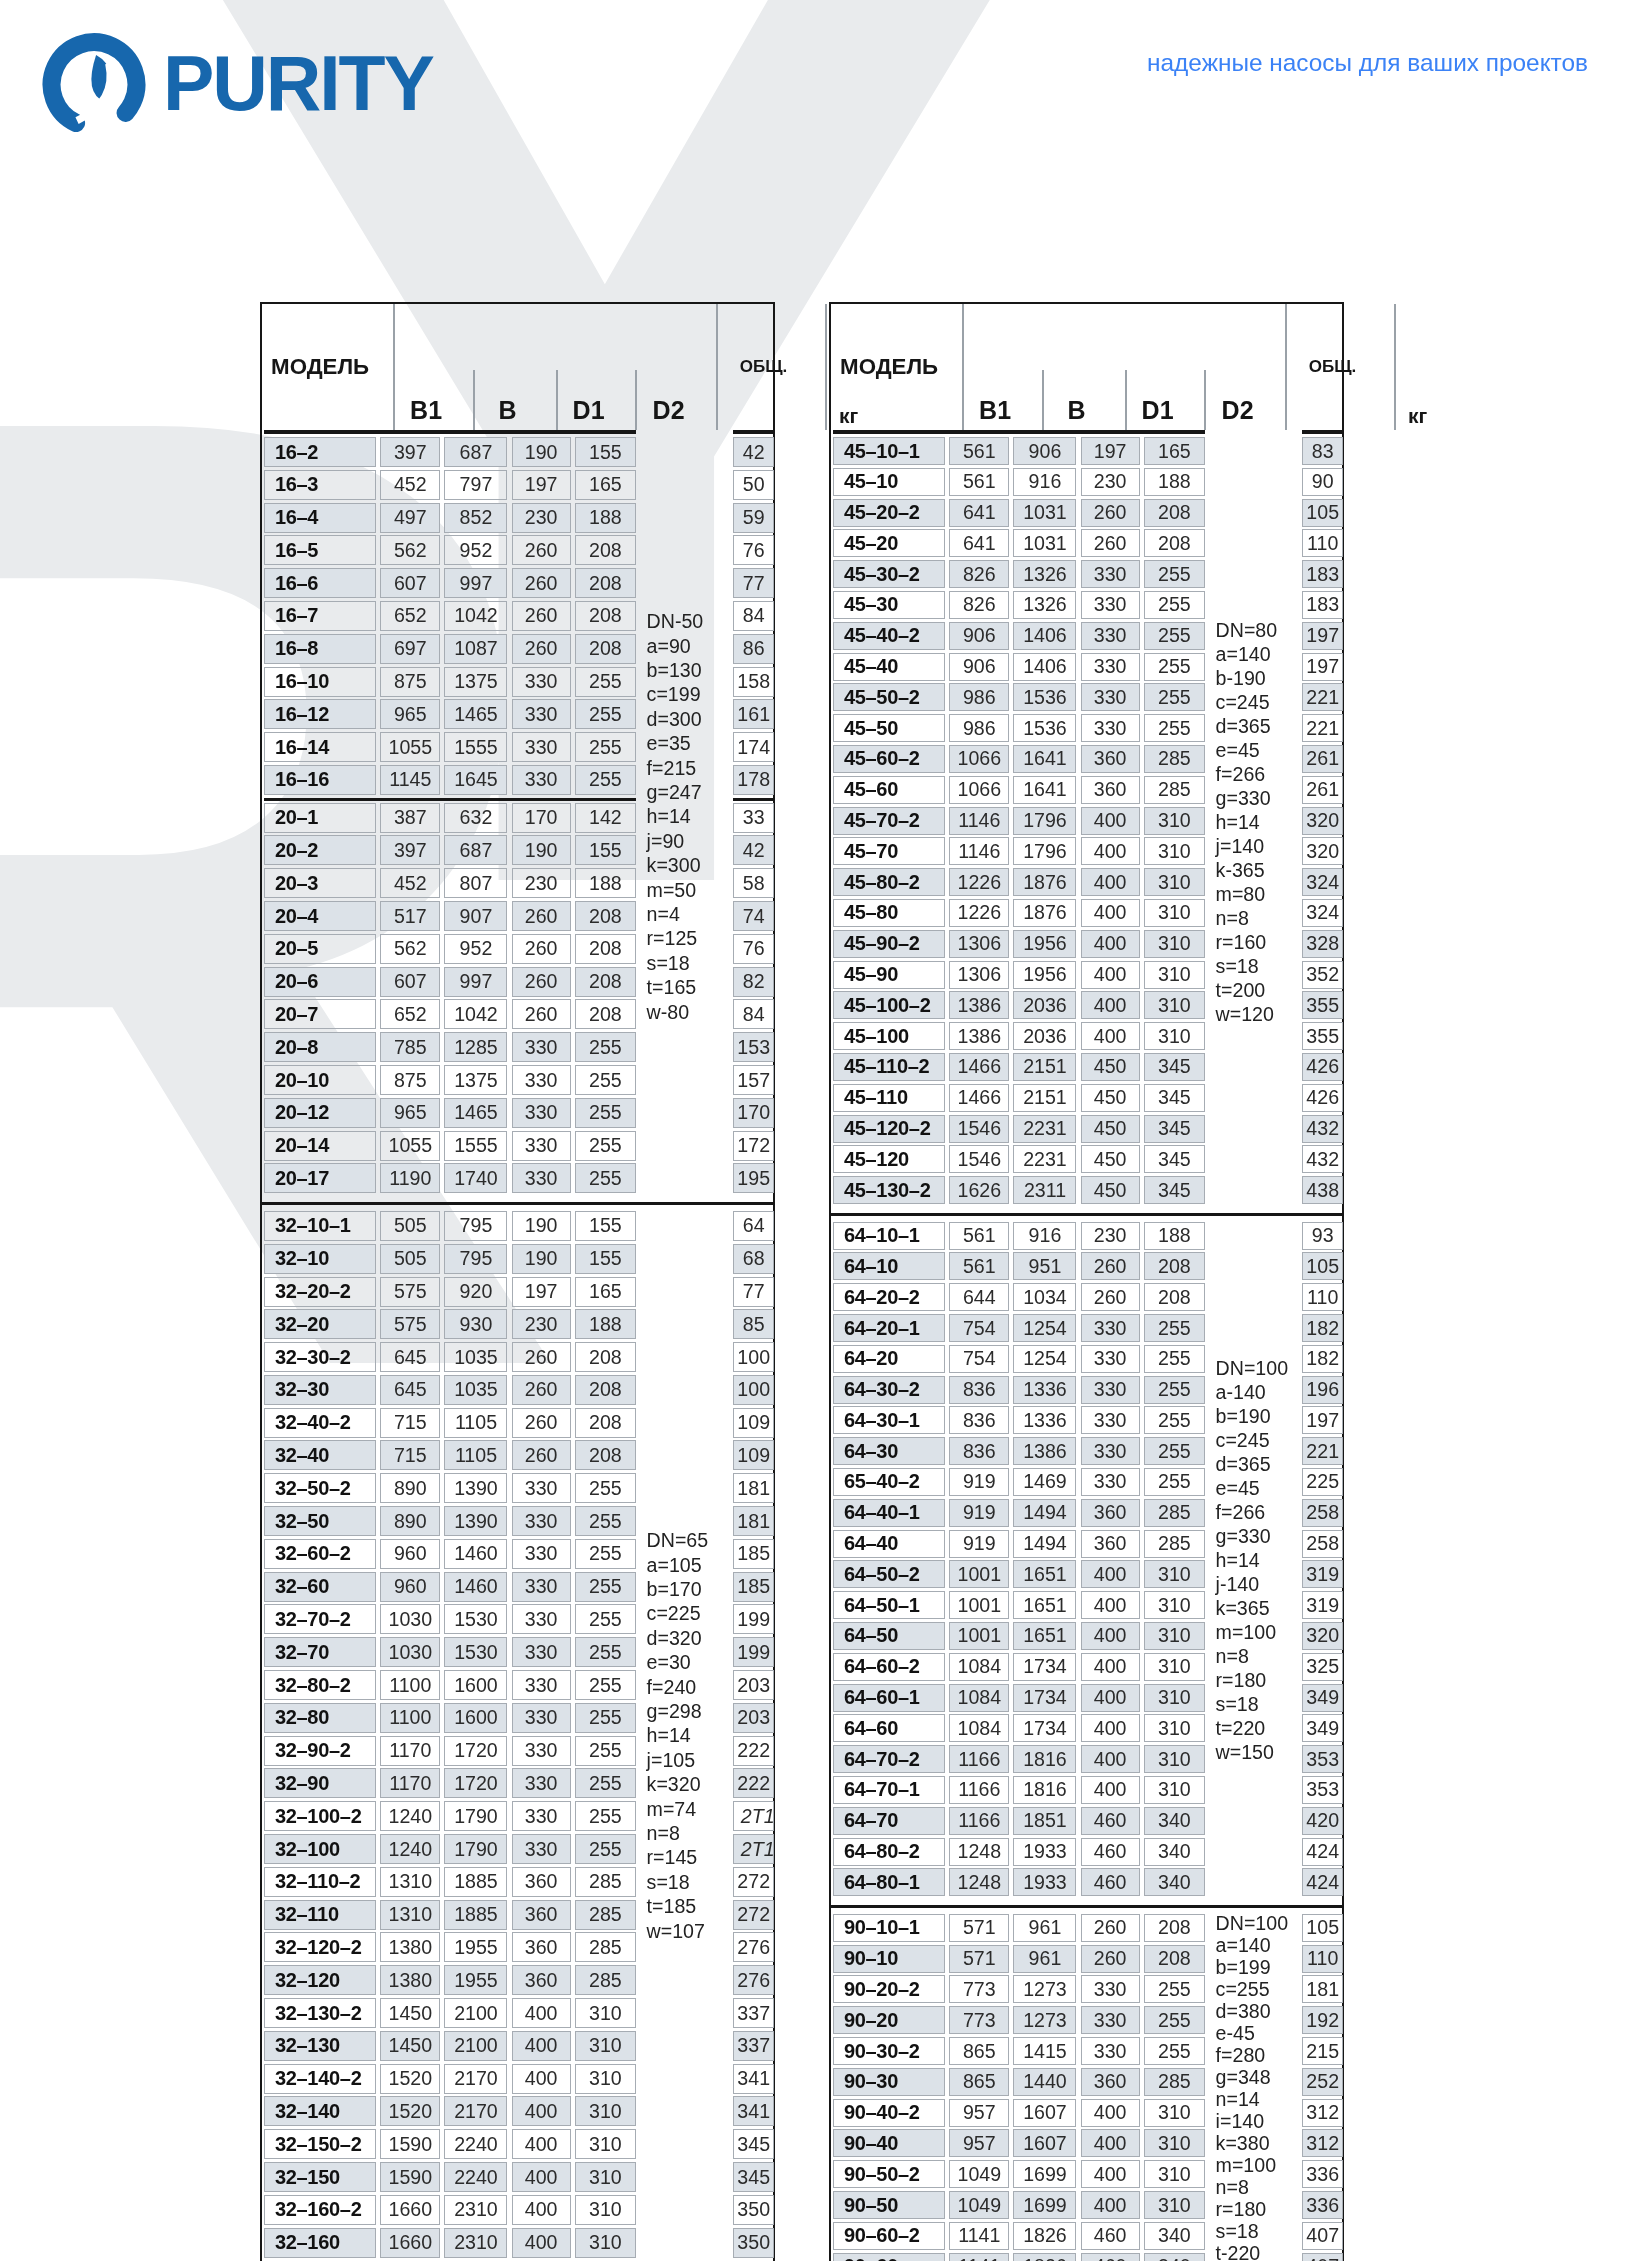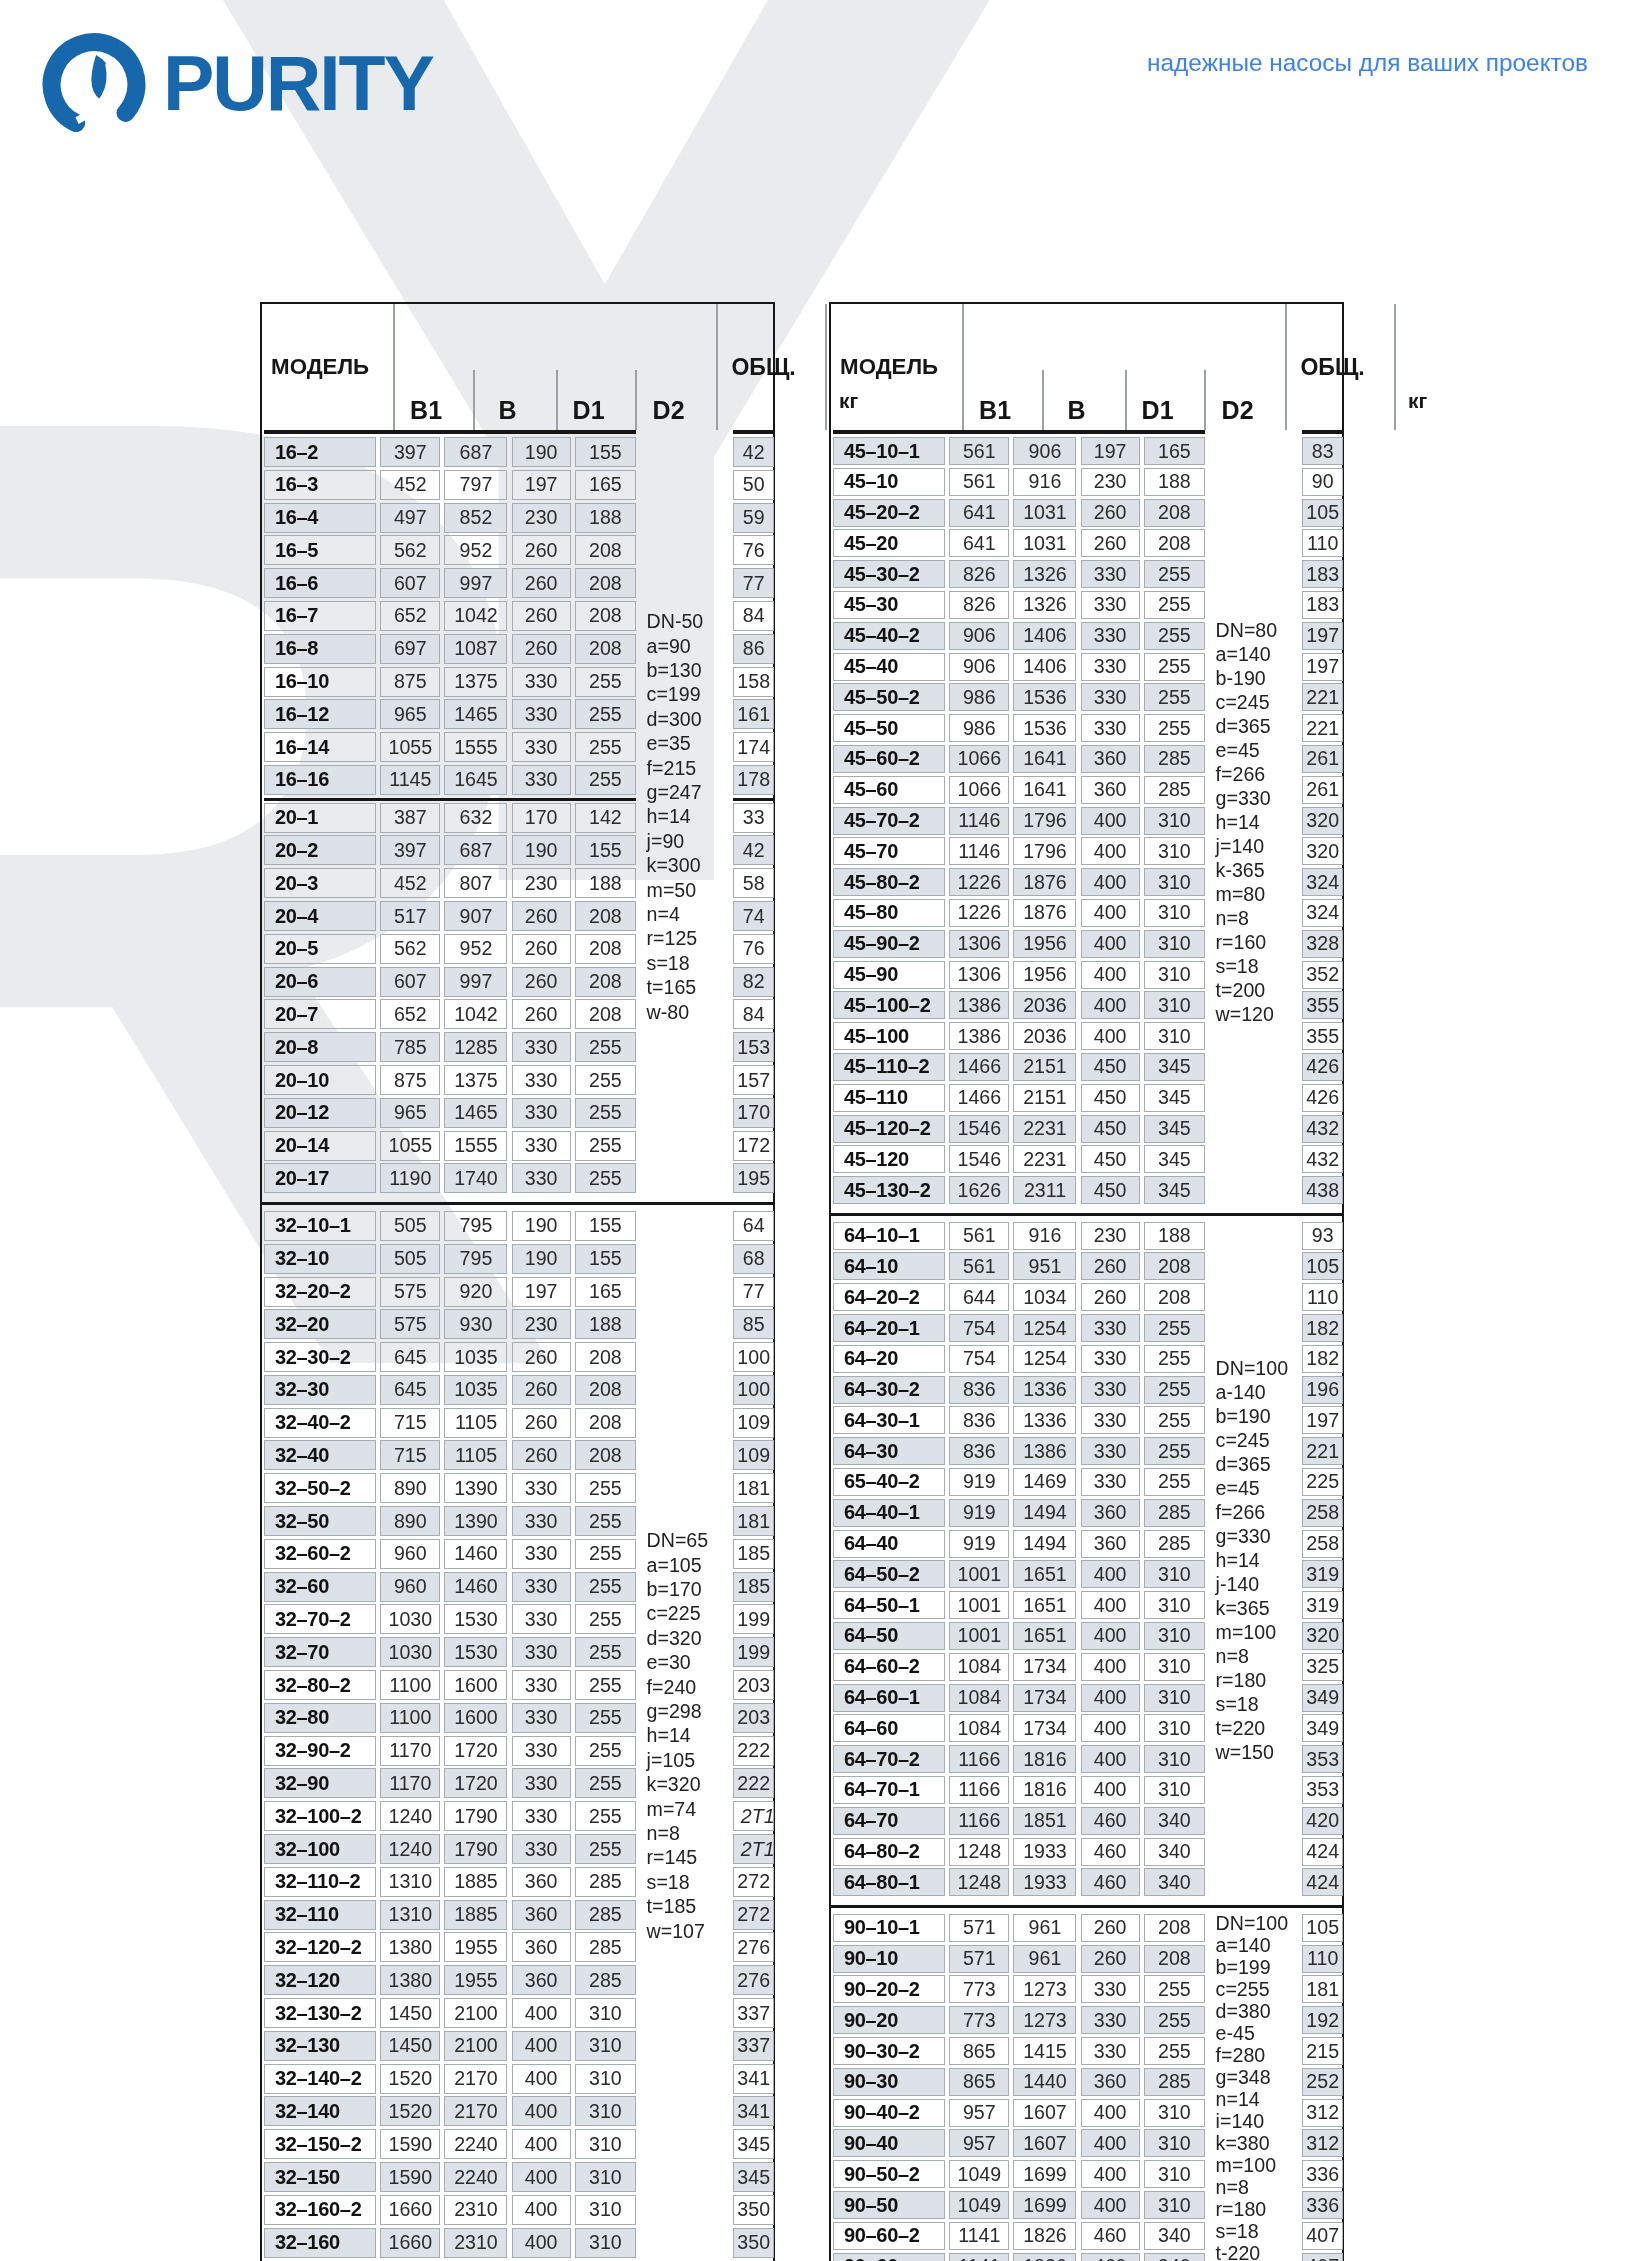--- a/index.html
+++ b/index.html
@@ -20,22 +20,22 @@
   #tables{position:absolute;left:260px;top:302px;display:flex;gap:54px;z-index:1;}
   .ptable{
     width:515px;border:2.1px solid #161616;box-sizing:border-box;
     padding:0 2.1px;background:transparent;
     --cols:112px 60px 63px 59px 61px 89px 41px;
   }
   .thead{display:grid;grid-template-columns:var(--cols);column-gap:20px;height:126px;}
   .th{display:flex;justify-content:center;font-weight:700;color:#161616;position:relative;}
   .th.c0{align-items:center;font-size:22.3px;}
   .th.c1,.th.c2,.th.c3,.th.c4{align-items:flex-end;padding-bottom:5px;font-size:25px;}
-  .th.c5{align-items:center;font-size:23px;}
-  .th.c6{align-items:flex-end;padding-bottom:17px;font-size:21px;}
+  .th.c5{align-items:center;font-size:17px;}
+  .th.c6{align-items:flex-end;padding-bottom:2px;font-size:21px;}
   .th::before{content:"";position:absolute;left:-2.8px;width:1.4px;background:#9aa1a8;top:0;bottom:0;}
   .th.c0::before{display:none;}
   .th.c2::before,.th.c3::before,.th.c4::before{top:52%;}
   .sep{display:grid;grid-template-columns:var(--cols);column-gap:4.2px;}
   .sep .bar-left{grid-column:1/6;background:#161616;}
   .sep .bar-right{grid-column:7/8;background:#161616;}
   .head-sep .bar-left,.head-sep .bar-right{height:3.5px;}
   .block-sep{margin:2.1px 0;}
   .block-sep .bar-left,.block-sep .bar-right{height:2.8px;}
   .group-sep{height:3.5px;background:#161616;margin:2.1px -2.1px;}

